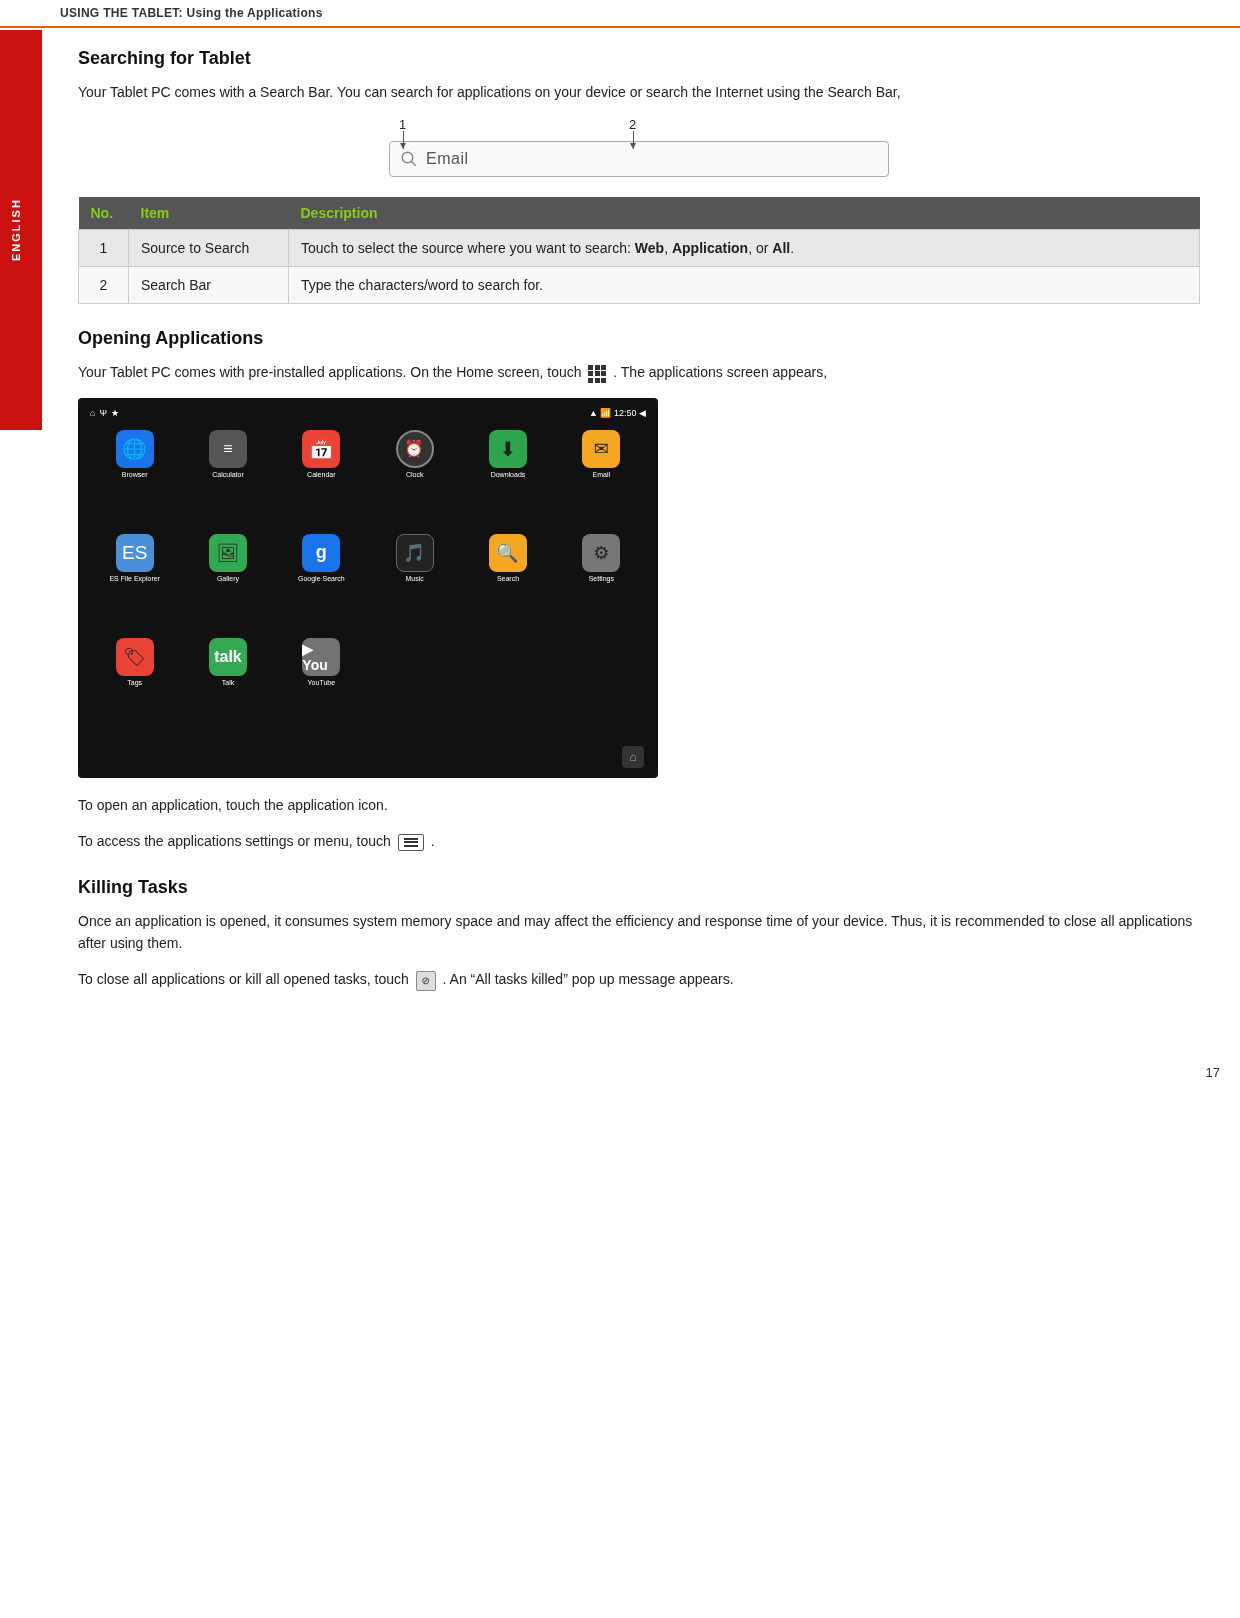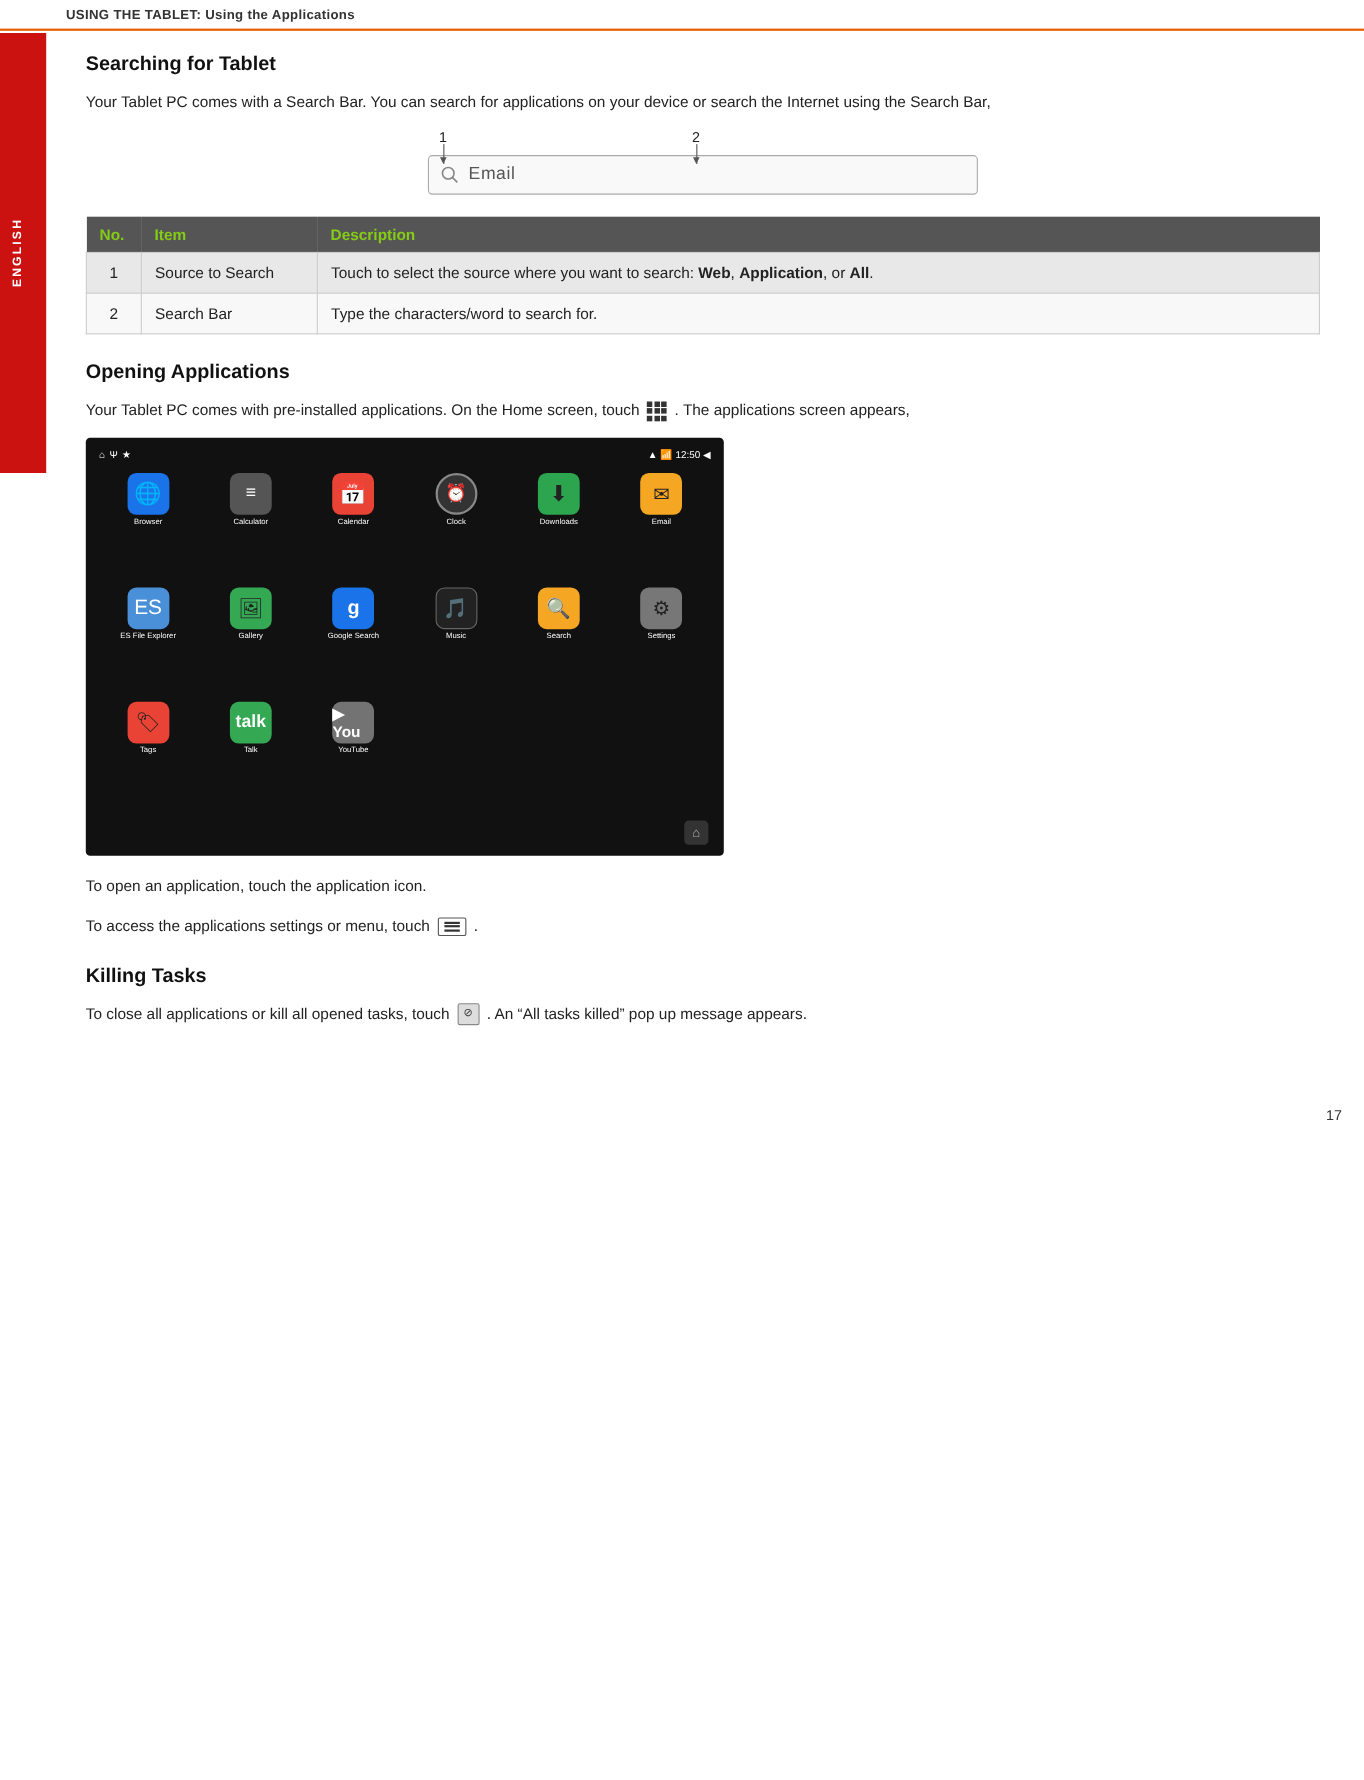--- a/index.html
+++ b/index.html
@@ -473,20 +473,21 @@
     <span style="display:inline-flex;flex-direction:column;gap:1.5px;vertical-align:middle;margin:0 3px;border:1.5px solid #555;padding:3px 5px;border-radius:2px;">
       <span style="width:14px;height:2px;background:#333;display:block;"></span>
       <span style="width:14px;height:2px;background:#333;display:block;"></span>
       <span style="width:14px;height:2px;background:#333;display:block;"></span>
     </span>
     <span>.</span>
   </p>
 
   <h2 class="section-heading">Killing Tasks</h2>
 
+  <p class="body-text">Once an application is opened, it consumes system memory space and may affect the efficiency and response time of your device. Thus, it is recommended to close all applications after using them.</p>
 
   <p class="body-text">
     <span>To close all applications or kill all opened tasks, touch </span>
     
     <span style="display:inline-flex;align-items:center;justify-content:center;vertical-align:middle;margin:0 3px;width:20px;height:20px;background:#ddd;border:1px solid #888;border-radius:2px;font-size:10px;color:#333;">⊘</span>
     <span>. An “All tasks killed” pop up message appears.</span>
   </p>
 
 </div>
 

